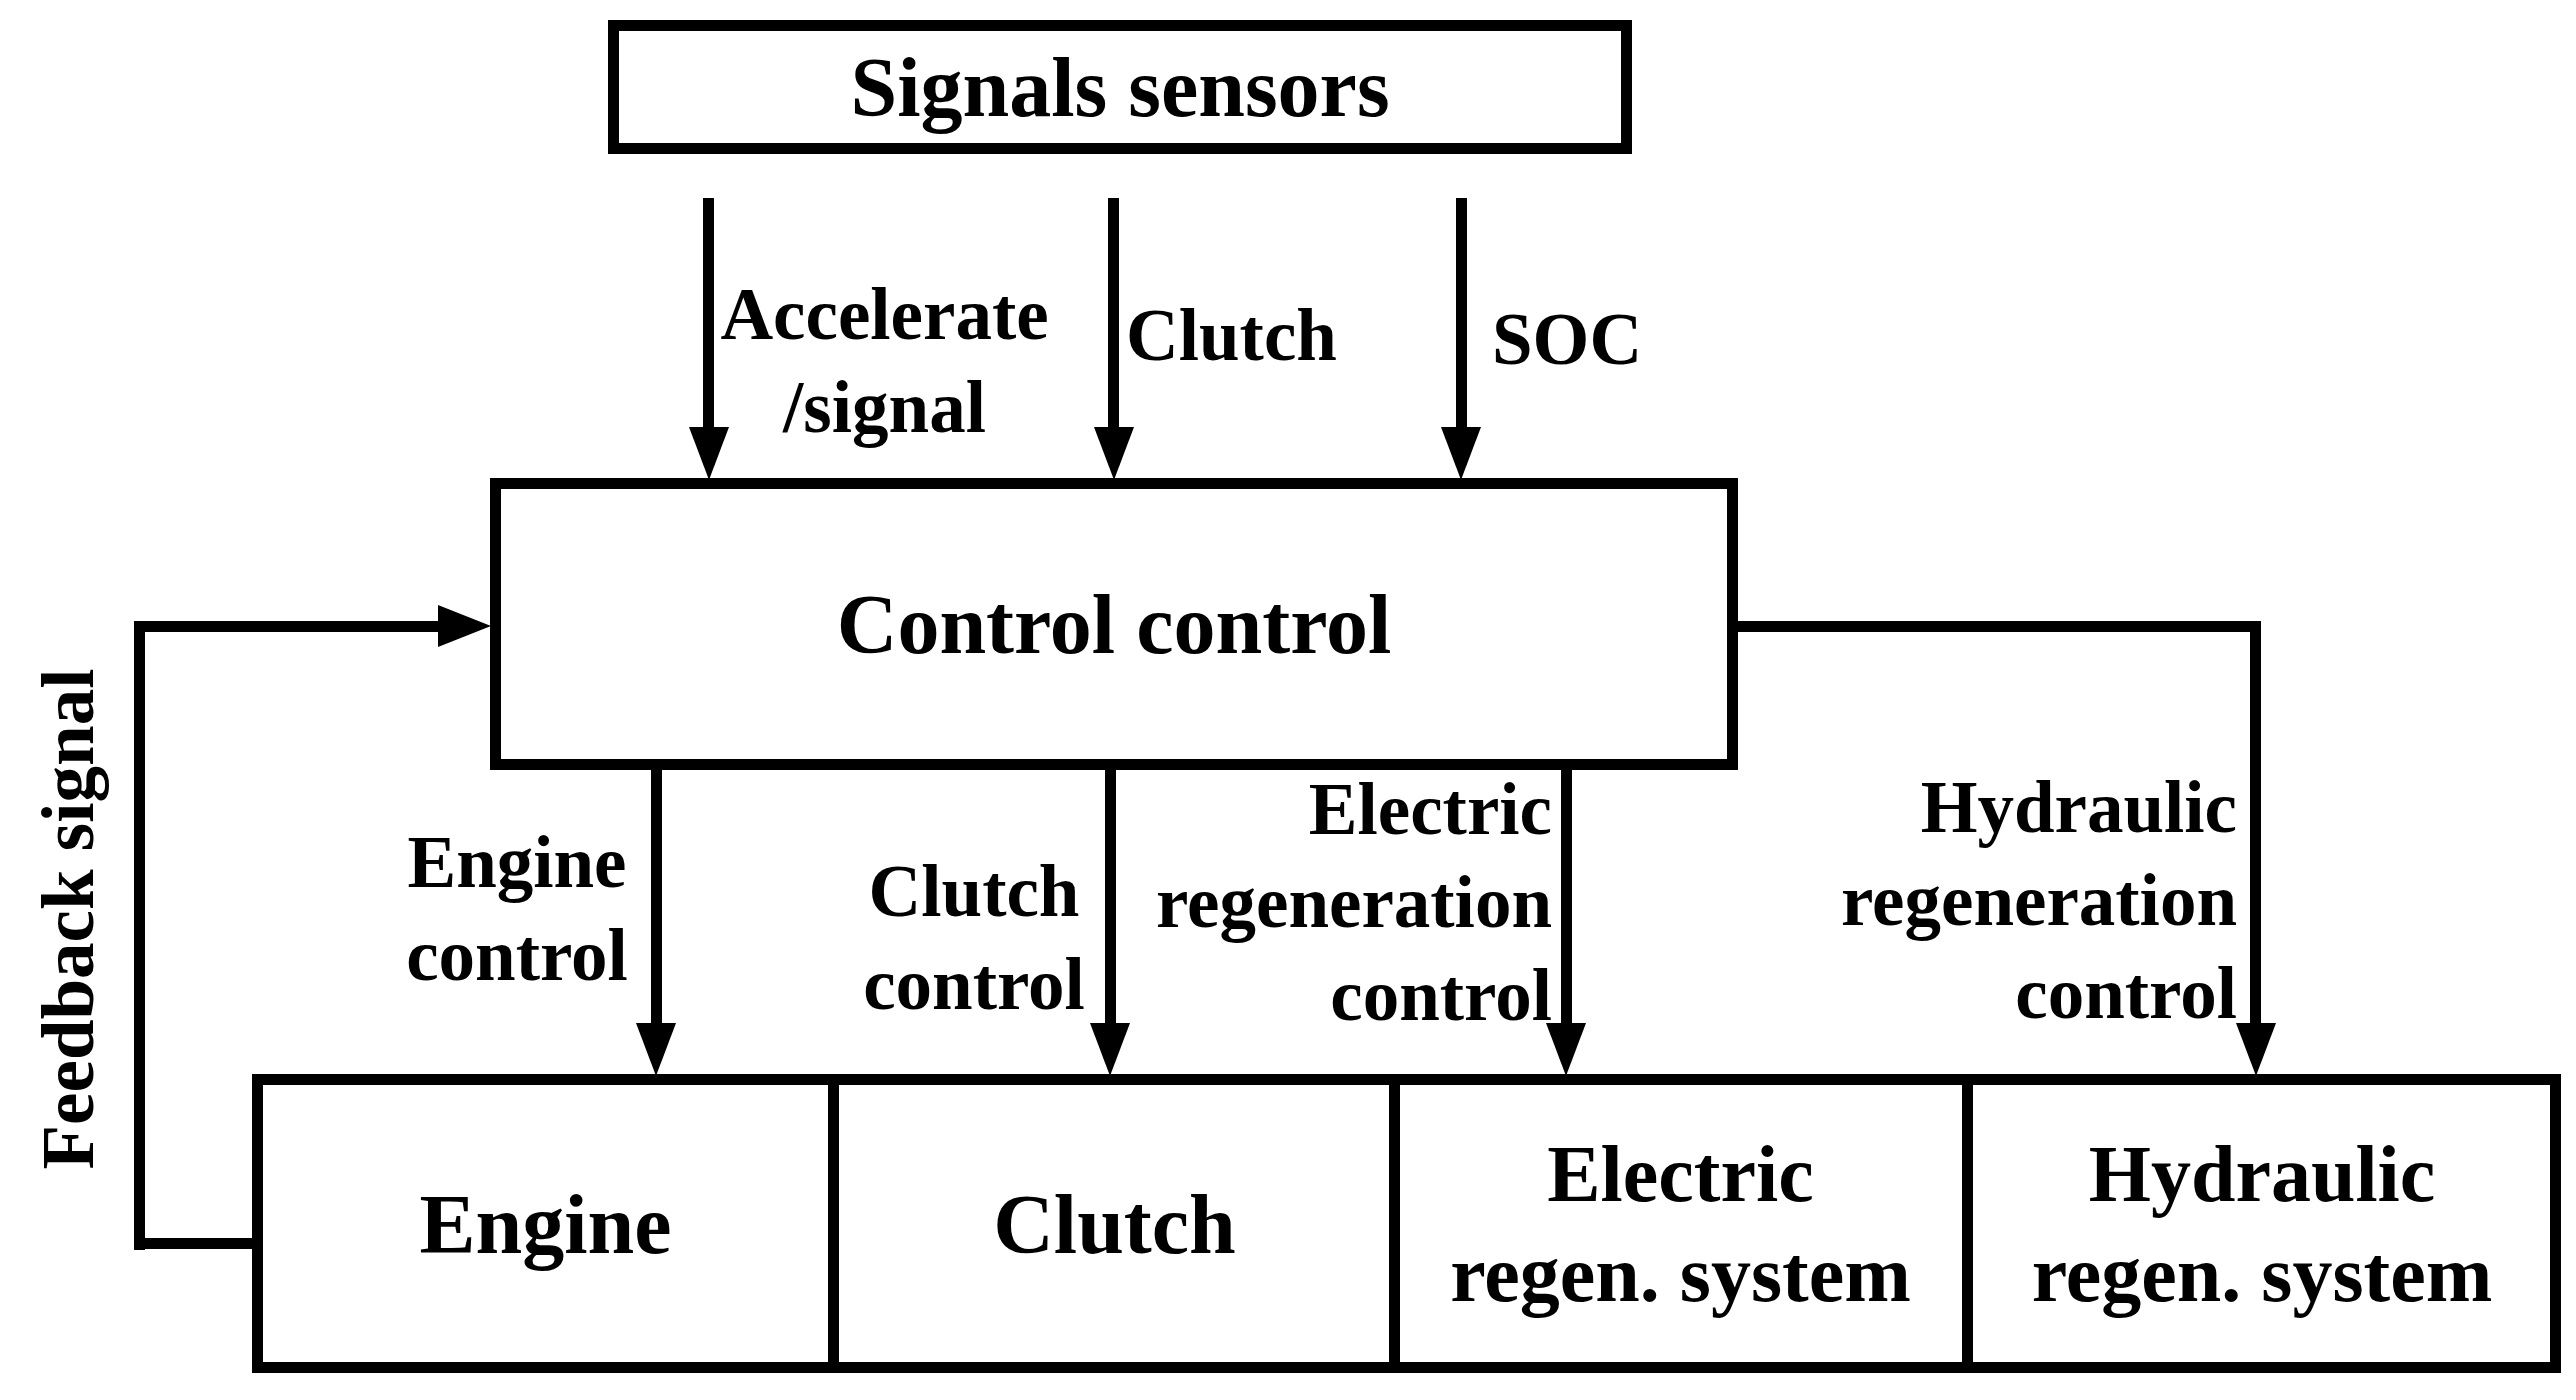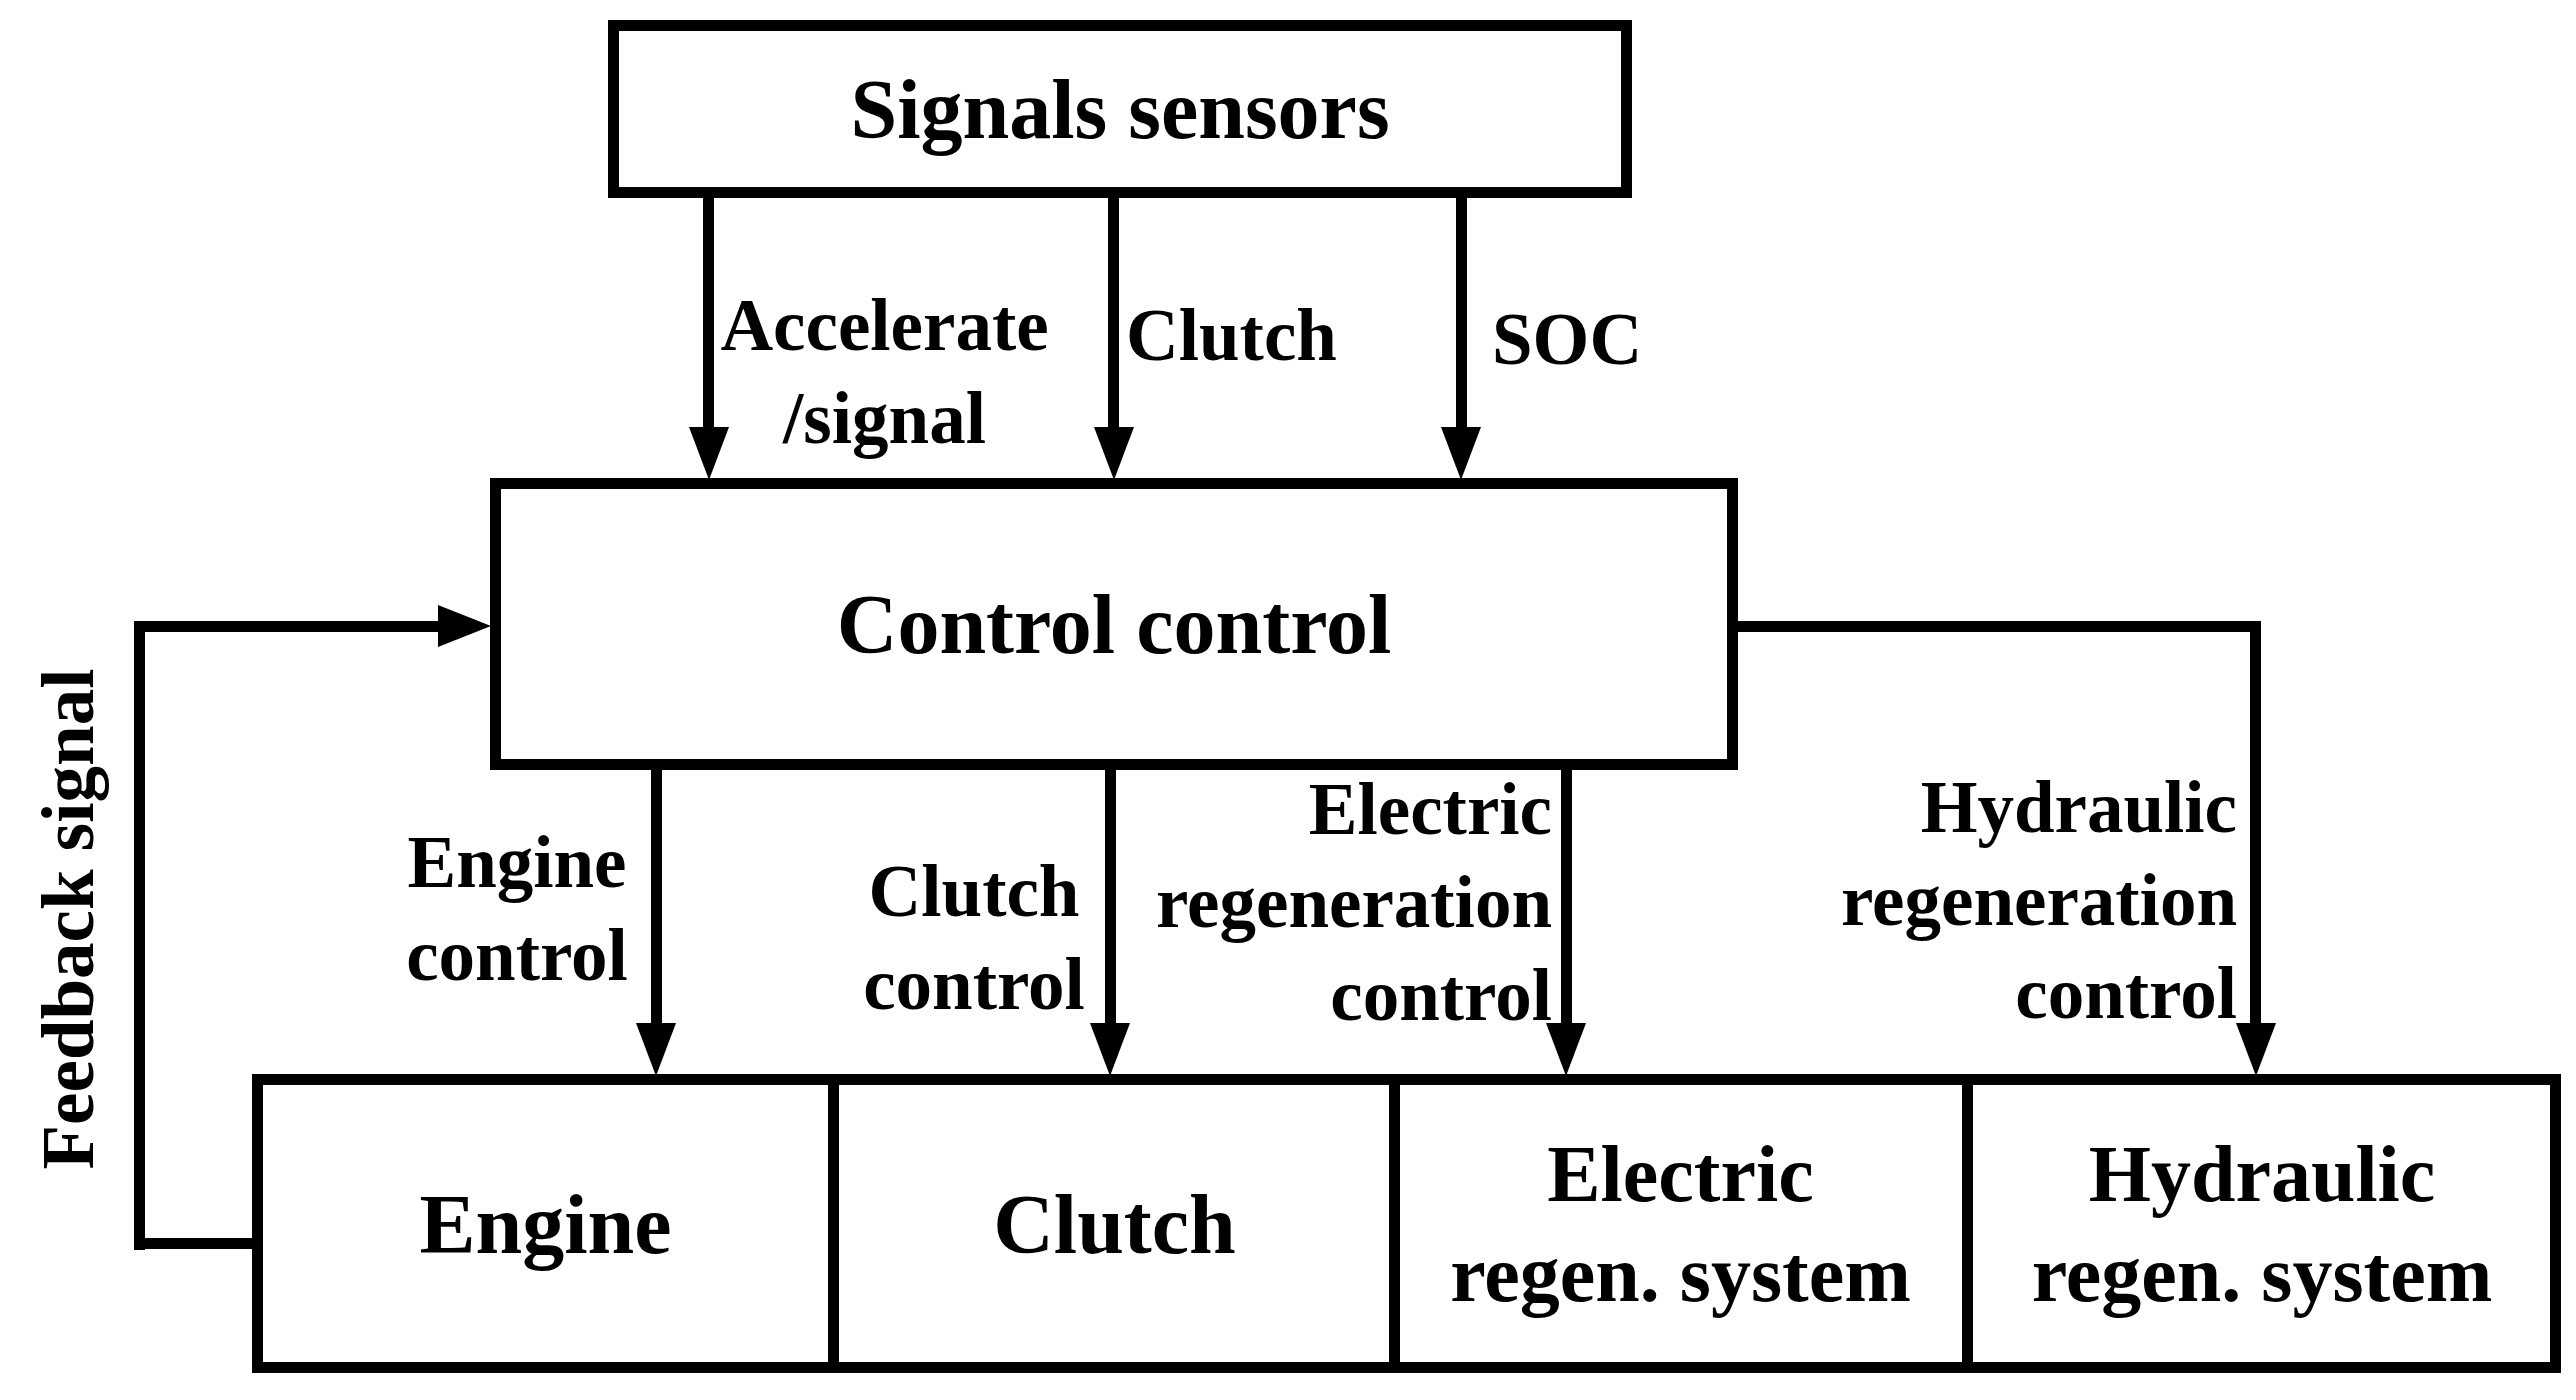--- a/index.html
+++ b/index.html
@@ -85,21 +85,21 @@
     line-height: 78px;
     text-align: center;
     white-space: nowrap;
   }
 </style>
 </head>
 <body>
 
 <div id="canvas">
 
-  <div class="box" style="left:608px; top:20px; width:1024px; height:178px;">
+  <div class="box" style="left:608px; top:20px; width:1024px; height:134px;">
     <div class="title">Signals sensors</div>
   </div>
 
   <div class="box" style="left:490px; top:478px; width:1248px; height:292px;">
     <div class="title">Control control</div>
   </div>
 
   <div class="box" style="left:252px; top:1074px; width:2309px; height:299px;"></div>
 
   <div class="line" style="left:828px; top:1074px; width:11px; height:299px;"></div>
@@ -141,21 +141,21 @@
 
   <div class="line" style="left:1738px; top:621px; width:523px; height:11px;"></div>
   <div class="line" style="left:2250px; top:621px; width:11px; height:406px;"></div>
   <div class="ah-down" style="left:2236px; top:1023px;"></div>
 
   <div class="line" style="left:134px; top:1238px; width:129px; height:11px;"></div>
   <div class="line" style="left:134px; top:621px; width:11px; height:629px;"></div>
   <div class="line" style="left:134px; top:621px; width:306px; height:11px;"></div>
   <div class="ah-right" style="left:438px; top:605px;"></div>
 
-  <div class="lbl center" style="left:705px; top:279px; width:359px;">
+  <div class="lbl center" style="left:705px; top:268px; width:359px;">
     <div>Accelerate</div>
     <div>/signal</div>
   </div>
   <div class="lbl" style="left:1126px; top:289px;">Clutch</div>
   <div class="lbl" style="left:1492px; top:293px;">SOC</div>
 
   <div class="lbl center" style="left:394px; top:816px; width:246px;">
     <div>Engine</div>
     <div>control</div>
   </div>

